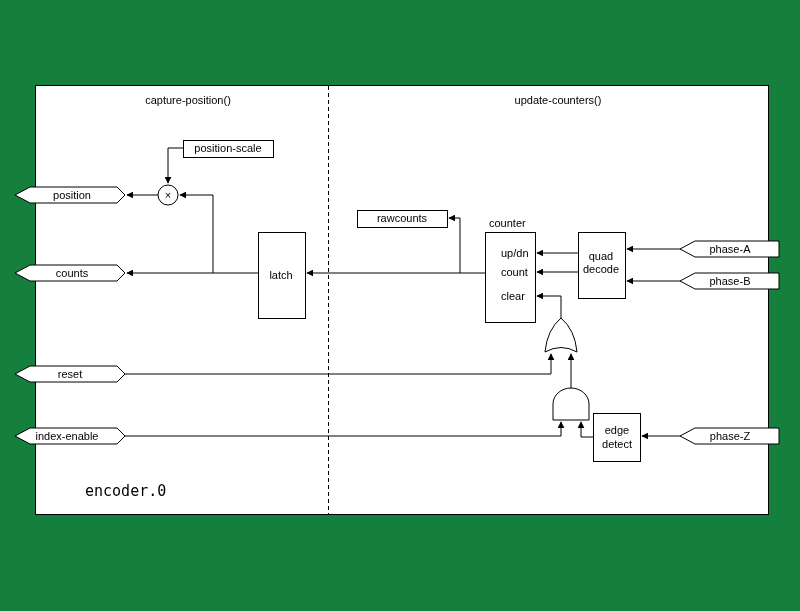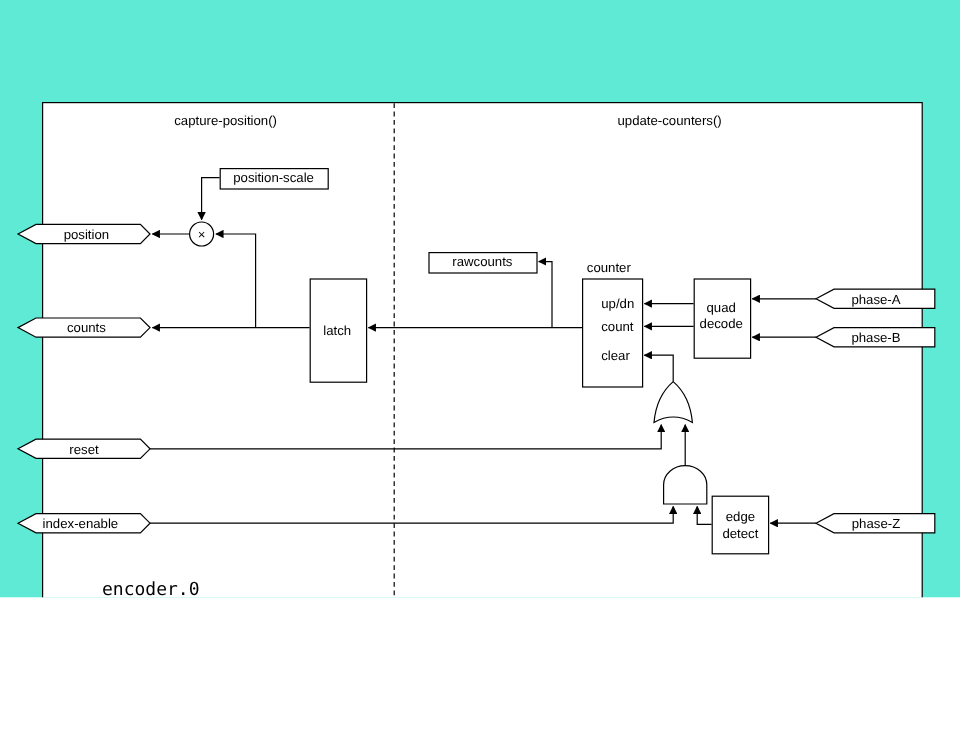--- a/index.html
+++ b/index.html
@@ -1,16 +1,16 @@
 <!DOCTYPE html>
 <html><head>
 <meta charset="utf-8">
 <style>
   html, body { margin: 0; padding: 0; background: #ffffff; }
-  .stage { position: relative; width: 800px; height: 498px; background: #5eead4; overflow: hidden; text-decoration: underline; }
+  .stage { position: relative; width: 800px; height: 611px; background: #15803d; overflow: hidden; text-decoration: underline; }
   .lbl  { font: 11px "Liberation Sans", sans-serif; fill: #000000; }
   .mono { font: 15px "DejaVu Sans Mono", monospace; fill: #000000; }
   .wire { stroke: #000000; stroke-width: 1; fill: none; }
   .box  { fill: #ffffff; stroke: #000000; stroke-width: 1; }
   .tag  { fill: #ffffff; stroke: #000000; stroke-width: 1; }
   .gate { fill: #ffffff; stroke: #000000; stroke-width: 1; }
   .divider { stroke: #000000; stroke-width: 1; stroke-dasharray: 4 3; }
 </style>
 </head>
 <body>

